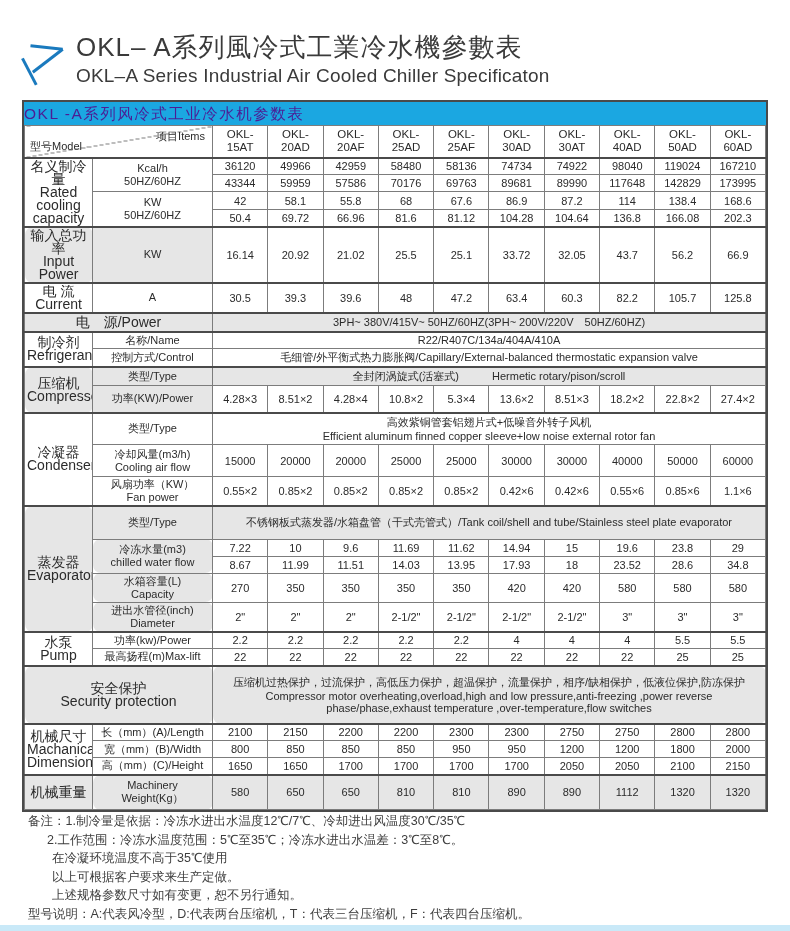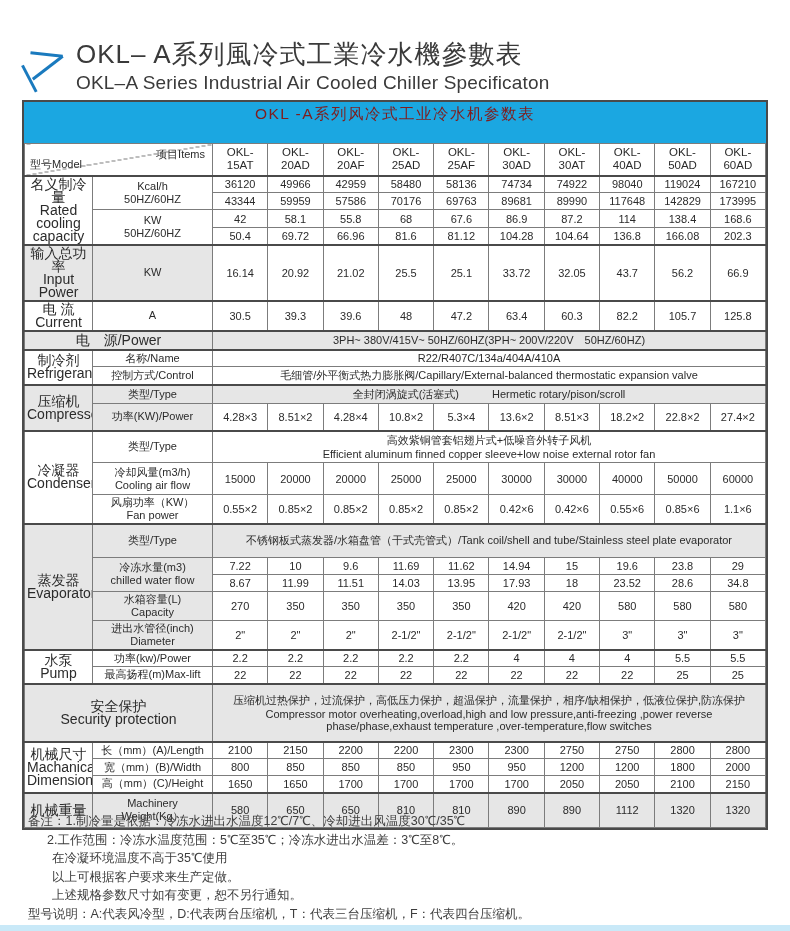--- a/index.html
+++ b/index.html
@@ -1,33 +1,33 @@
 <!DOCTYPE html>
 <html><head>
 <meta charset="utf-8">
 <style>
   html,body{margin:0;padding:0;background:#fff;}
   .page{position:relative;width:790px;height:931px;background:#ffffff;overflow:hidden;
         font-family:"Liberation Sans",sans-serif;color:#222;}
   
-  .titlebar{position:absolute;left:16px;top:39px;display:flex;align-items:flex-start;}
+  .titlebar{position:absolute;left:16px;top:32px;display:flex;align-items:flex-start;}
   .arrow-wrap{width:52px;height:46px;margin-top:8px;}
   .title-text{margin-left:8px;}
   .t-zh{font-size:26px;font-weight:500;color:#3a3a3a;letter-spacing:1px;line-height:30px;}
   .t-en{font-size:19px;font-weight:400;color:#3a3a3a;margin-top:3px;letter-spacing:0.2px;text-align:center;}
   
   .table-wrap{position:absolute;left:22px;top:100px;width:742px;border:2px solid #4a4a4a;}
-  .caption{height:41px;background:#1ba7e1;color:#7f1d1d;font-size:15.5px;line-height:23px;
-           text-align:center;letter-spacing:1.5px;}
+  .caption{height:23px;background:#1ba7e1;color:#4c1d95;font-size:15.5px;line-height:23px;
+           text-align:left;letter-spacing:1.5px;}
   table{border-collapse:collapse;table-layout:fixed;width:100%;font-size:11px;}
   td{border:1px solid #7c7c7c;text-align:center;vertical-align:middle;padding:1px 2px;
      color:#2b2b2b;overflow:hidden;}
   tr.gs>td{border-top:2px solid #4a4a4a;}
   .gray{background:#e6e6e6;}
-  .pre{white-space:pre-line;}
+  .pre{white-space:pre-line;border-radius:8px;}
   .glabel{font-size:14px;line-height:13px;}
   .ilabel{font-size:11px;line-height:13px;}
   .num{font-size:11px;}
   .model-th{font-size:11.5px;line-height:13px;}
   .h17{height:17px}.h18{height:18px}.h27{height:27px}.h32{height:32px}
   .h33{height:33px}.h34{height:25px}.h35{height:35px}.h58{height:58px}
   
   .corner{position:relative;padding:0;
     background-image:linear-gradient(to bottom right,transparent 49.5%,#7c7c7c 49.5%,#7c7c7c 50.6%,transparent 50.6%);}
   .c-model{position:absolute;left:5px;bottom:3px;font-size:11px;}

